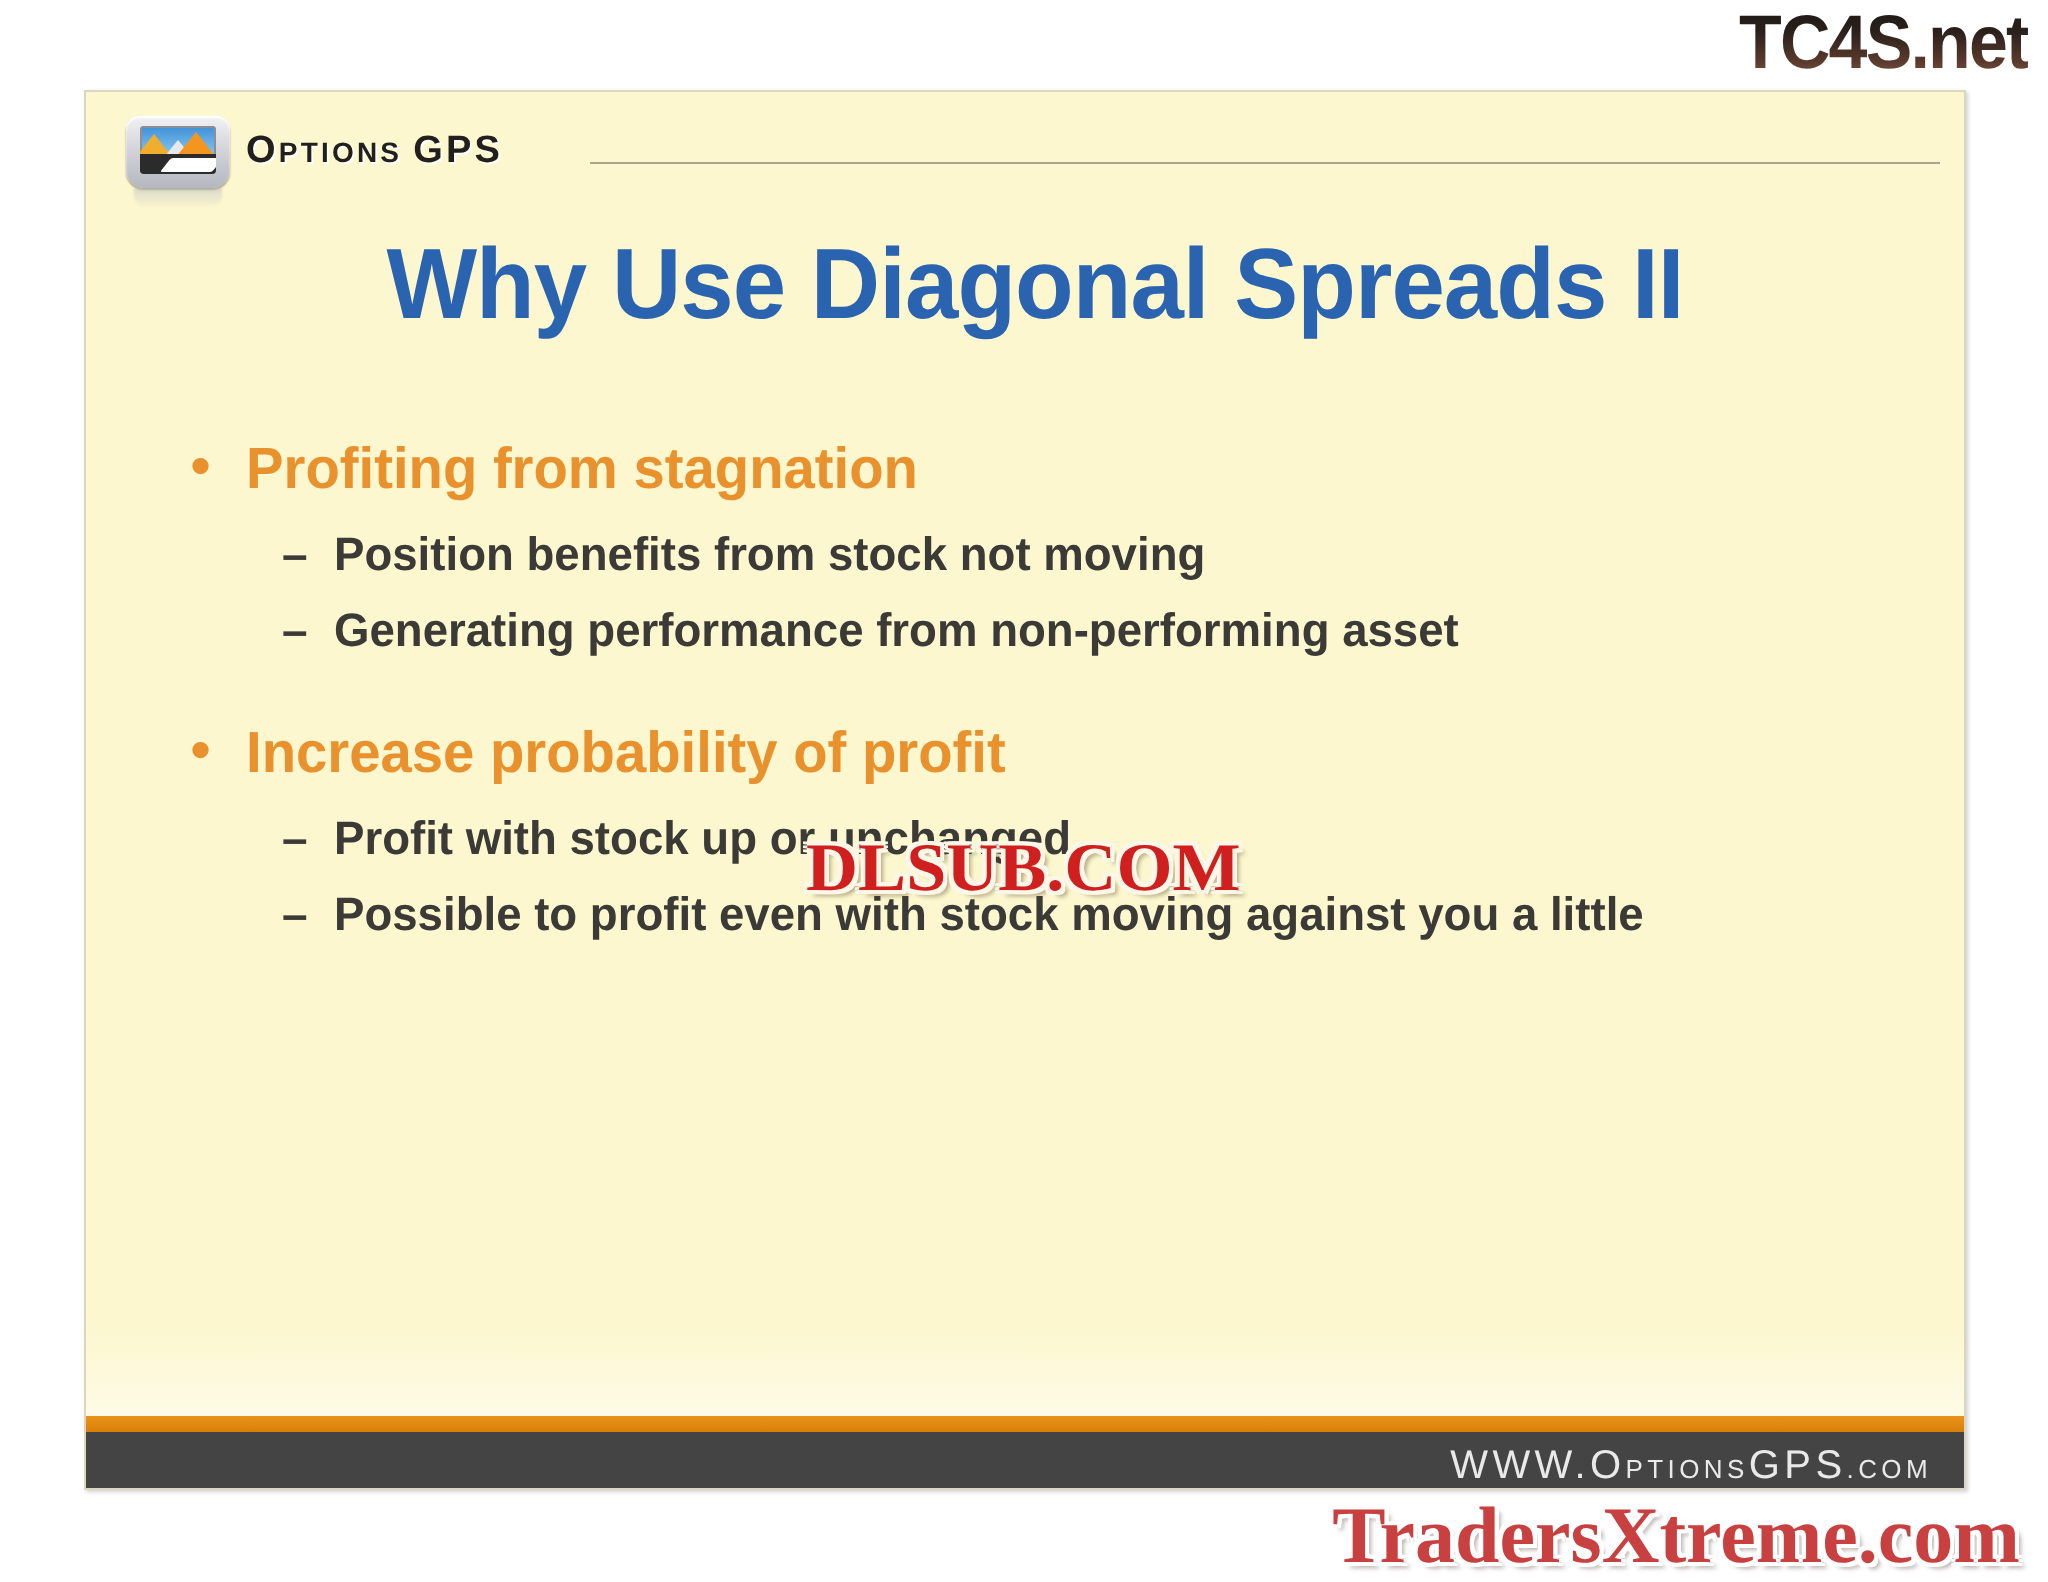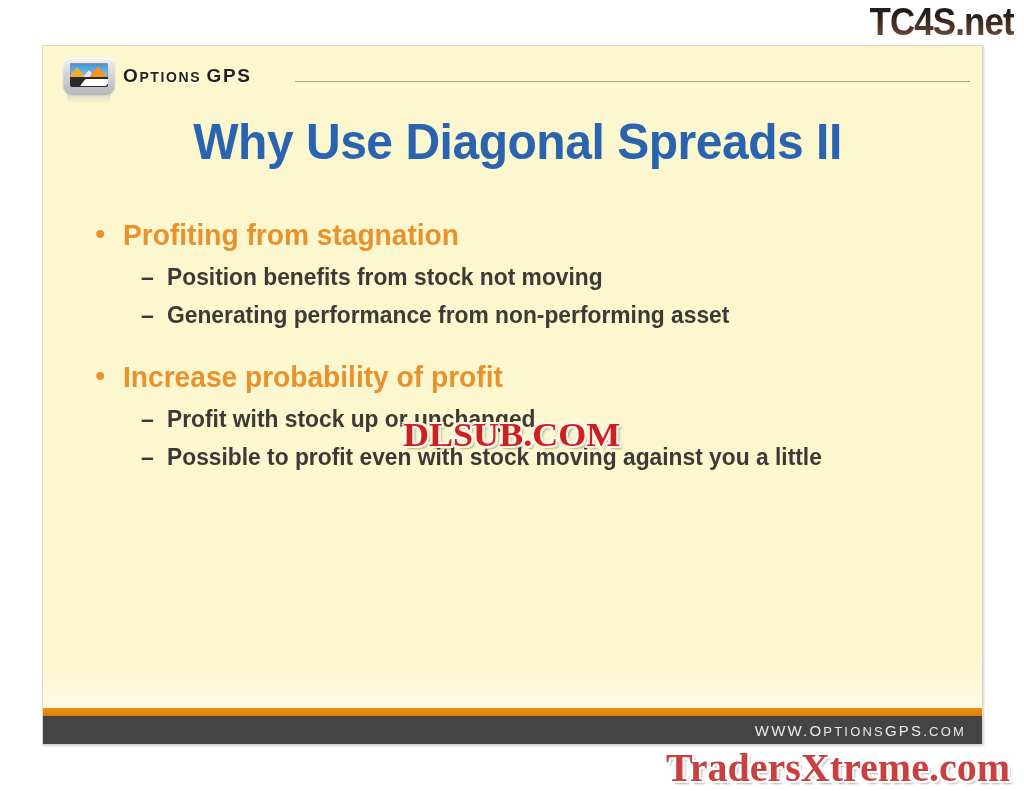--- a/index.html
+++ b/index.html
@@ -199,21 +199,21 @@
   #footer-url{
     position:absolute;
     right:16px; top:6px;
     font-family:"Liberation Sans", sans-serif;
     font-weight:normal;
     font-size:13px;
     letter-spacing:2.2px;
     color:#e9e9e9;
     white-space:nowrap;
   }
-  #footer-url .cap{ font-size:15px; }
+  #footer-url .cap{ font-size:20px; }
 
   
   #dlsub-watermark{
     position:absolute;
     left:360px; top:372px;
     font-family:"Liberation Serif", serif;
     font-weight:bold;
     font-size:34px;
     line-height:34px;
     letter-spacing:0px;

